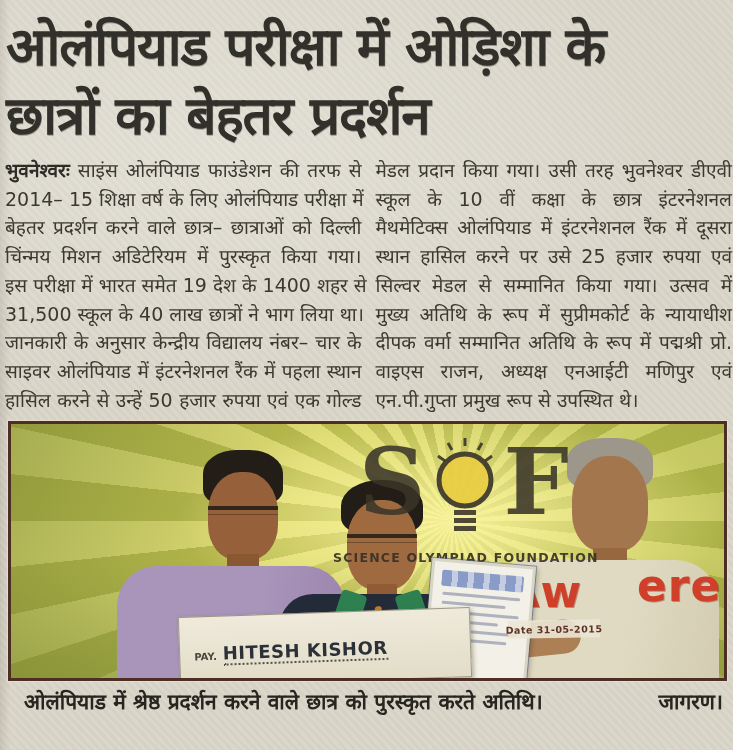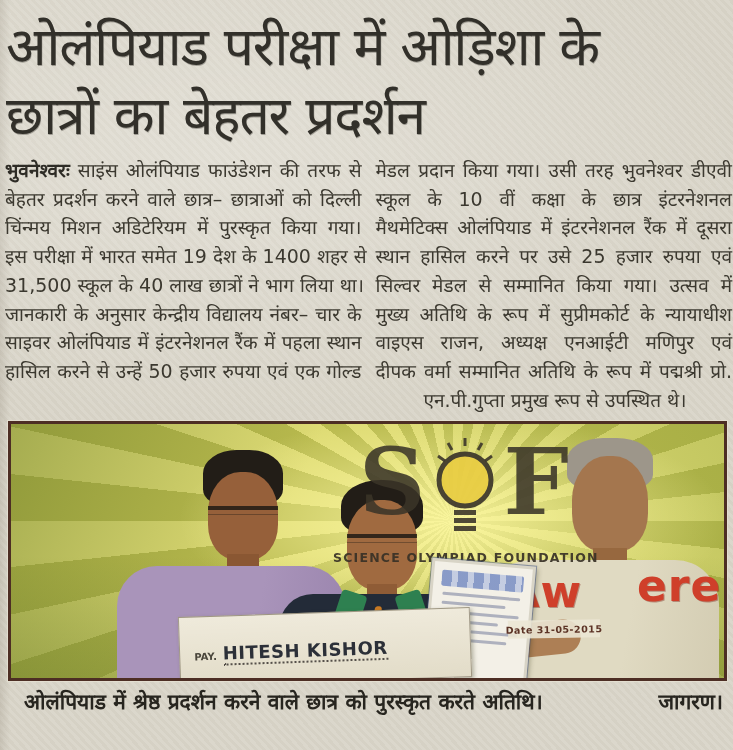--- a/index.html
+++ b/index.html
@@ -14,21 +14,21 @@
       radial-gradient(ellipse 120% 60% at 30% 20%, rgba(255,255,252,0.25), rgba(255,255,252,0) 60%),
       linear-gradient(to right, rgba(120,110,95,0.18) 0px, rgba(120,110,95,0) 10px),
       repeating-linear-gradient(47deg, rgba(150,140,120,0.05) 0 3px, rgba(255,255,250,0.05) 3px 6px),
       #d9d5c9;
     color: #34322c;
   }
 
   
   .headline { padding: 12px 6px 2px 6px; }
   .headline .hline {
-    font-weight: 400;
+    font-weight: 700;
     font-size: 53px;
     line-height: 69px;
     letter-spacing: -1px;
     color: #32302a;
     white-space: nowrap;
     text-shadow: 0.5px 0.5px 0 rgba(40,38,32,0.35);
   }
 
   
   .cols {
@@ -38,21 +38,21 @@
   }
   .col { flex: 1 1 0; min-width: 0; }
   .bline {
     font-size: 19px;
     line-height: 28.7px;
     color: #3b382f;
     text-align: justify;
     text-align-last: justify;
     white-space: nowrap;
   }
-  .bline.last { text-align-last: left; margin-left: 48px; }
+  .bline.last { text-align-last: left; }
   .dateline { font-weight: 700; color: #2e2c26; }
 
   
   .photo-frame {
     position: relative;
     margin: 7px 6px 0 8px;
     height: 260px;
     border: 3px solid #4d2e24;
     box-shadow: 0 0 0 1px rgba(230,225,210,0.8);
     overflow: hidden;
@@ -150,37 +150,38 @@
 <div class="page">
 
   <div class="headline">
     <div class="hline">ओलंपियाड परीक्षा में ओड़िशा के</div>
     <div class="hline">छात्रों का बेहतर प्रदर्शन</div>
   </div>
 
   <div class="cols">
     <div class="col">
       <div class="bline"><span class="dateline">भुवनेश्वरः</span> <span>साइंस ओलंपियाड फाउंडेशन की तरफ से</span></div>
+      <div class="bline">2014– 15 शिक्षा वर्ष के लिए ओलंपियाड परीक्षा में</div>
       <div class="bline">बेहतर प्रदर्शन करने वाले छात्र– छात्राओं को दिल्ली</div>
       <div class="bline">चिंन्मय मिशन अडिटेरियम में पुरस्कृत किया गया।</div>
       <div class="bline">इस परीक्षा में भारत समेत 19 देश के 1400 शहर से</div>
       <div class="bline">31,500 स्कूल के 40 लाख छात्रों ने भाग लिया था।</div>
       <div class="bline">जानकारी के अनुसार केन्द्रीय विद्यालय नंबर– चार के</div>
       <div class="bline">साइवर ओलंपियाड में इंटरनेशनल रैंक में पहला स्थान</div>
       <div class="bline">हासिल करने से उन्हें 50 हजार रुपया एवं एक गोल्ड</div>
     </div>
     <div class="col">
       <div class="bline">मेडल प्रदान किया गया। उसी तरह भुवनेश्वर डीएवी</div>
       <div class="bline">स्कूल के 10 वीं  कक्षा के छात्र इंटरनेशनल</div>
       <div class="bline">मैथमेटिक्स ओलंपियाड में इंटरनेशनल रैंक में दूसरा</div>
       <div class="bline">स्थान हासिल करने पर उसे 25 हजार रुपया एवं</div>
       <div class="bline">सिल्वर मेडल से सम्मानित किया गया। उत्सव में</div>
       <div class="bline">मुख्य अतिथि के रूप में सुप्रीमकोर्ट के न्यायाधीश</div>
+      <div class="bline">दीपक वर्मा सम्मानित अतिथि के रूप में पद्मश्री प्रो.</div>
       <div class="bline">वाइएस राजन, अध्यक्ष एनआईटी मणिपुर एवं</div>
-      <div class="bline">दीपक वर्मा सम्मानित अतिथि के रूप में पद्मश्री प्रो.</div>
       <div class="bline last">एन.पी.गुप्ता प्रमुख रूप से उपस्थित थे।</div>
     </div>
   </div>
 
   <div class="photo-frame">
     <div class="photo-inner">
 
       <div class="person" style="left:100px; top:26px; width:240px; height:234px;">
         <div class="hair" style="left:92px; top:0; width:80px; height:56px;"></div>
         <div class="face" style="left:97px; top:22px; width:70px; height:88px; background:#96603a;"></div>

